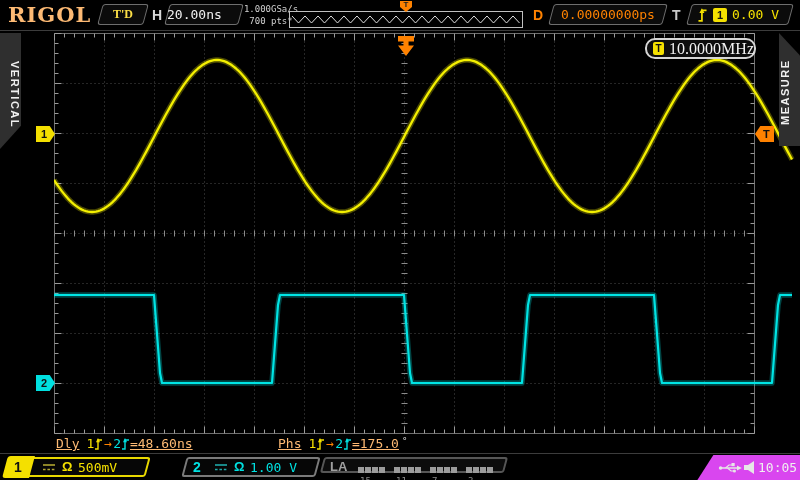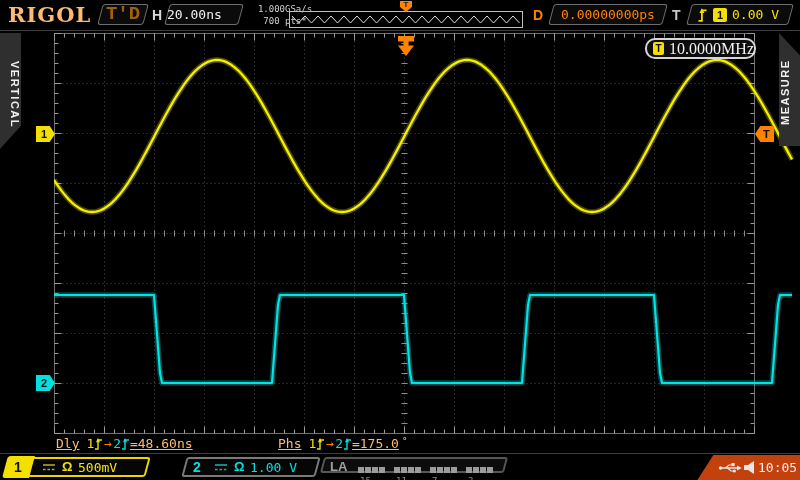--- a/index.html
+++ b/index.html
@@ -9,25 +9,25 @@
   
   #topbar{position:absolute;left:0;top:0;width:800px;height:30px;background:#000;z-index:30;}
   #topbar .sep{position:absolute;left:0;top:30px;width:800px;height:1px;background:#3c3c3c;}
   .logo{position:absolute;left:8px;top:2px;font-family:"DejaVu Serif",serif;font-weight:700;
     font-size:21px;color:#fdba74;letter-spacing:1px;}
   .trap{position:absolute;top:4px;height:21px;}
   .trap::before{content:"";position:absolute;inset:0;transform:skewX(-15deg);
     background:#0b0b0b;border:1px solid #6e6e6e;border-radius:3px;}
   .trap>*{position:relative;z-index:1;}
   .td-box{left:100px;width:46px;text-align:center;}
-  .td-box span{font-family:Liberation Mono, monospace;color:#a16207;font-weight:700;font-size:19px;line-height:21px;}
+  .td-box span{font-family:Liberation Serif, serif;color:#fde047;font-weight:700;font-size:12px;line-height:21px;}
   .lbl{position:absolute;top:7px;font-weight:700;font-size:14px;color:#d8d8d8;}
   .tb-box{left:167px;width:74px;text-align:left;}
   .tb-box span{font-family:"DejaVu Sans Mono",monospace;color:#f0f0f0;font-size:13px;line-height:21px;}
-  .srate{position:absolute;left:257px;top:3px;width:56px;text-align:center;color:#d0d0d0;
+  .srate{position:absolute;left:243px;top:3px;width:56px;text-align:center;color:#d0d0d0;
     font-family:"DejaVu Sans Mono",monospace;font-size:9px;line-height:12px;}
   #membar{position:absolute;left:289px;top:11px;}
   .mem-marker{position:absolute;left:400px;top:1px;width:12px;height:11px;background:#ff8200;
     clip-path:polygon(0 0,100% 0,100% 55%,50% 100%,0 55%);text-align:center;}
   .mem-marker span{font-size:8px;font-weight:700;color:#222;line-height:8px;display:block;}
   .d-label{left:533px;color:#ff8200;}
   .dly-box{left:551px;width:114px;text-align:center;}
   .dly-box span{font-family:"DejaVu Sans Mono",monospace;color:#ff8200;font-size:13px;line-height:21px;}
   .t-label{left:672px;color:#c8c8c8;}
   .trg-box{left:689px;width:102px;}
@@ -97,21 +97,21 @@
   .scale{position:absolute;top:3px;font-family:"DejaVu Sans Mono",monospace;font-size:13px;}
   .yel{color:#f4e000;} .cya{color:#00e0e0;}
   #labox{position:absolute;left:322px;top:2px;width:184px;height:16px;border-radius:6px;}
   #labox::before{content:"";position:absolute;inset:0;transform:skewX(-15deg);
     background:#0c0c0c;border:2px solid #565656;border-radius:3px;}
   .la-label{position:absolute;left:8px;top:2px;font-weight:700;font-size:13px;color:#a0a0a0;z-index:1;}
   .la-groups{position:absolute;left:36px;top:0;width:146px;height:20px;z-index:1;}
   .la-group{position:absolute;top:2px;width:33px;height:18px;}
   .la-sq{display:inline-block;width:6px;height:6px;background:#9c9c9c;margin-right:1px;}
   .la-num{font-family:"DejaVu Sans Mono",monospace;font-size:9px;color:#8a8a8a;padding-left:2px;line-height:9px;}
-  #rightpanel{position:absolute;left:686px;top:0;width:114px;height:25px;background:#c2410c;
+  #rightpanel{position:absolute;left:686px;top:0;width:114px;height:25px;background:#d946ef;
     clip-path:polygon(24% 0,100% 0,100% 100%,10% 100%);}
   #rightpanel .clock{position:absolute;left:72px;top:5px;font-family:"DejaVu Sans Mono",monospace;
     font-size:13px;color:#f0f0f0;}
   .usb-icon{position:absolute;left:32px;top:7px;}
   .spk-icon{position:absolute;left:58px;top:6px;}
 </style>
 </head>
 <body>
 
 <div id="screen">

